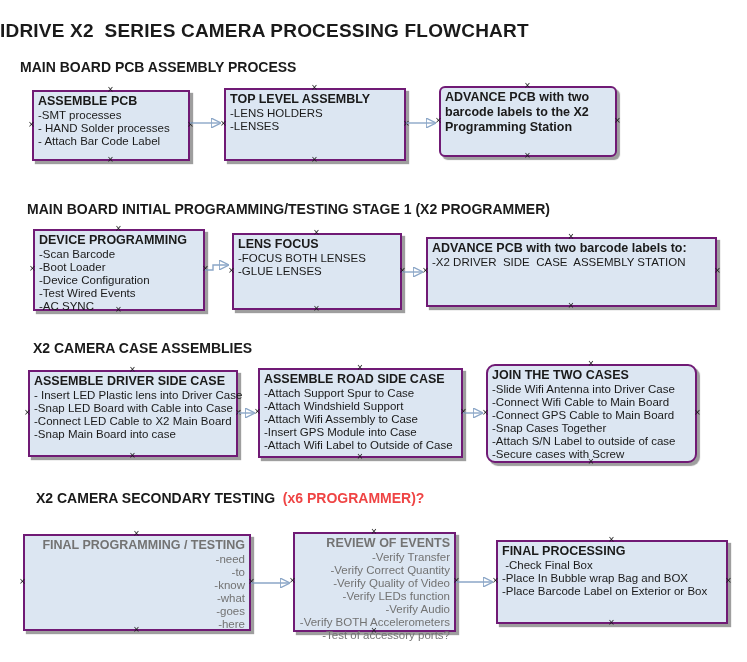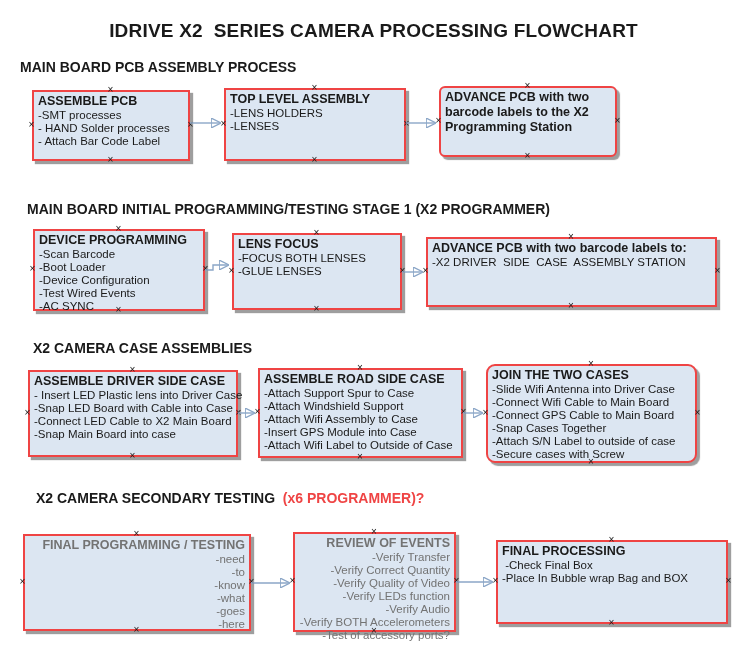--- a/index.html
+++ b/index.html
@@ -2,30 +2,30 @@
 <html><head>
 <meta charset="utf-8">
 <style>
   html,body { margin:0; padding:0; background:#ffffff; }
   #canvas {
     position:relative; width:747px; height:662px; background:#ffffff;
     font-family:"Liberation Sans","DejaVu Sans",sans-serif; color:#1a1a1a;
     overflow:hidden;
   }
   #main-title {
-    position:absolute; top:20px; left:0; width:747px; text-align:center;
+    position:absolute; top:20px; left:0; width:747px; text-align:left;
     font-size:19px; font-weight:bold; white-space:pre; letter-spacing:0.2px;
   }
   .sec-head {
     position:absolute; font-size:14px; font-weight:bold; white-space:pre;
   }
   .sec-head .red-part { color:#ef4444; }
   .box {
     position:absolute; box-sizing:border-box;
-    background:#dce6f2; border:2px solid #ef4444;
+    background:#dce6f2; border:2px solid #701a75;
     box-shadow:3px 3px 1px #9e9e9e;
     padding:2px 4px; overflow:visible;
   }
   .bt { font-size:12.5px; font-weight:bold; line-height:15px; }
   .bi { font-size:11.5px; line-height:13px; white-space:pre; }
   .box.red .bt, .box.red .bi { color:#737373;text-align:right; }
   .h {
     position:absolute; font-size:10px; line-height:6px; color:#1a1a1a;
     width:7px; height:7px; text-align:center; pointer-events:none;
   }
@@ -179,20 +179,21 @@
   </div>
 
   <div class="box" style="left:496px; top:540px; width:232px; height:84px;">
     <span class="h hT"></span>
       <span class="h hB"></span>
       <span class="h hL"></span>
       <span class="h hR"></span>
     <div class="bt">FINAL PROCESSING</div>
     <div class="bi"> -Check Final Box</div>
     <div class="bi">-Place In Bubble wrap Bag and BOX</div>
+    <div class="bi">-Place Barcode Label on Exterior or Box</div>
   </div>
 
   <svg id="connectors" width="747" height="662" viewBox="0 0 747 662">
     <defs>
       <marker id="ah" viewBox="0 0 10 10" refX="9" refY="5" markerWidth="7" markerHeight="7" orient="auto">
         <path d="M0,0 L10,5 L0,10 z" fill="#2e4d77" stroke="none"></path>
       </marker>
     </defs>
     <path d="M190,123 L220,123" marker-end="url(#ah)"></path>
     <path d="M406,123 L435,123" marker-end="url(#ah)"></path>

